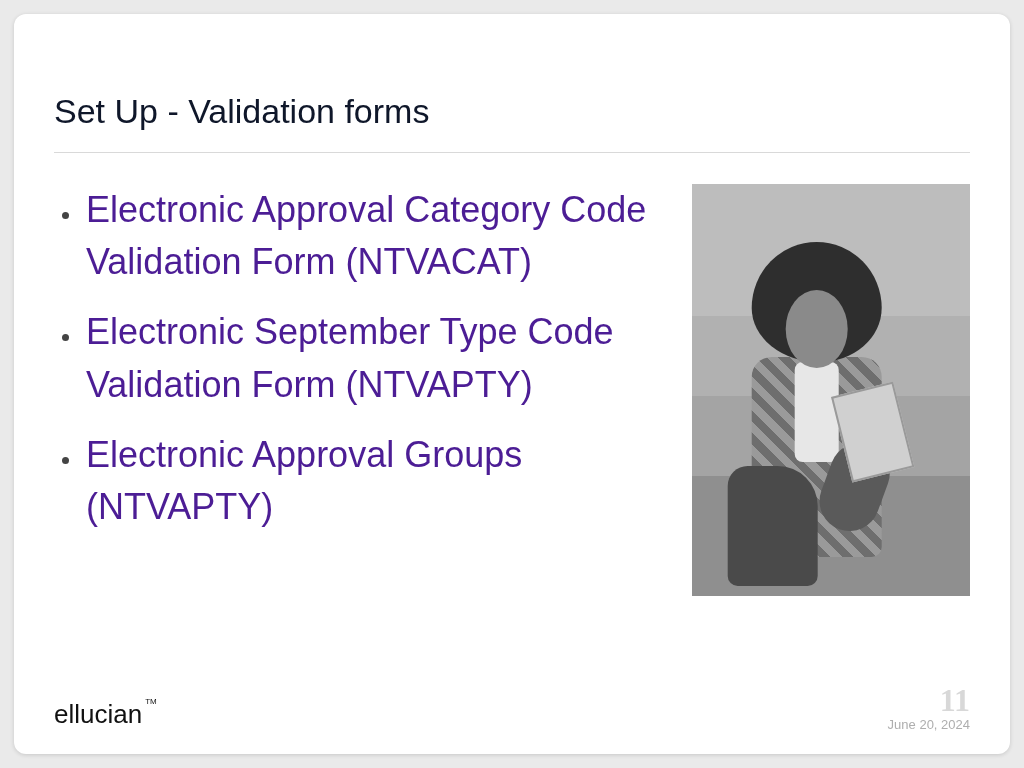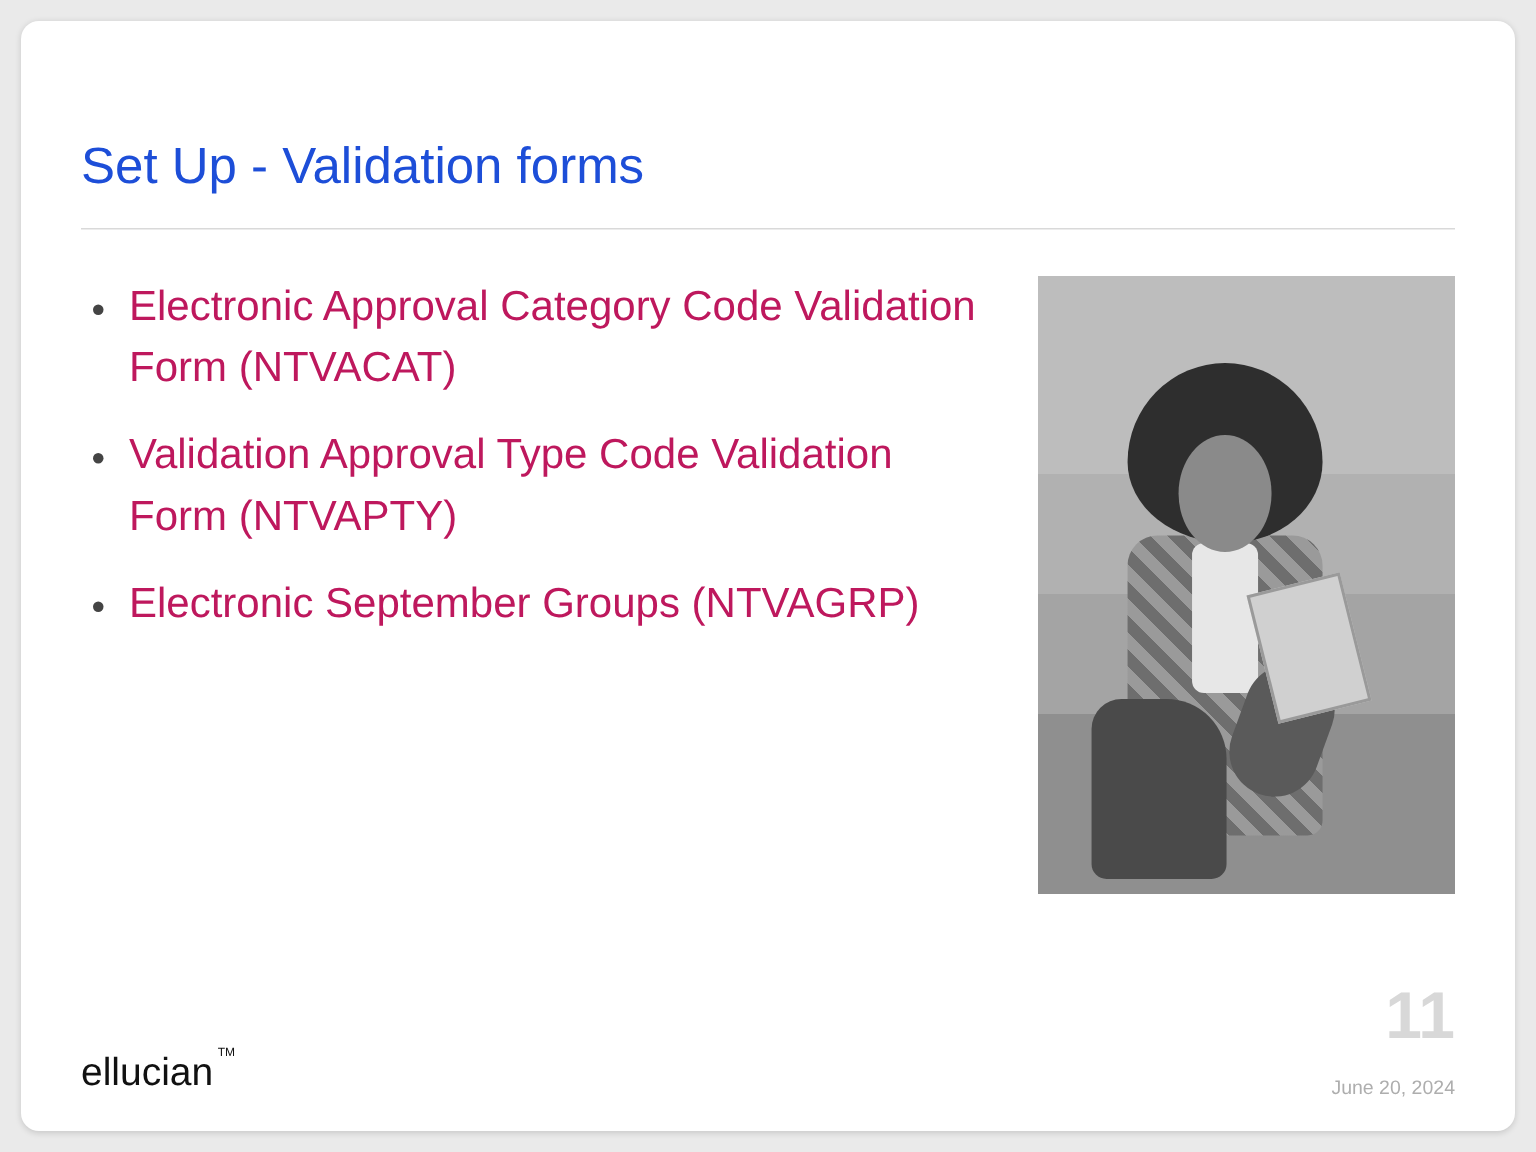--- a/index.html
+++ b/index.html
@@ -29,21 +29,21 @@
   }
   .title-area {
     position: absolute;
     left: 40px;
     right: 40px;
     top: 78px;
   }
   .title {
     font-size: 34px;
     font-weight: 400;
-    color: #1d4ed8;
+    color: #0f172a;
     margin: 0 0 10px 0;
     letter-spacing: 0px;
   }
   .rule {
     position: absolute;
     left: 40px;
     right: 40px;
     top: 138px;
     height: 1px;
     background: #d9d9d9;
@@ -55,22 +55,22 @@
     right: 40px;
     display: flex;
     flex-direction: row;
     align-items: flex-start;
   }
   .bullets {
     flex: 1 1 auto;
     padding-right: 30px;
     margin: 0;
     padding-left: 28px;
-    color: #be185d;
-    font-size: 28px;
+    color: #4c1d95;
+    font-size: 36px;
     line-height: 1.45;
   }
   .bullets li {
     margin-bottom: 18px;
     padding-left: 4px;
   }
   .bullets li::marker {
     color: #444;
     font-size: 22px;
   }
@@ -187,25 +187,26 @@
   .logo .tm {
     font-size: 8px;
     margin-left: 3px;
     position: relative;
     top: -2px;
     color:#111;
   }
   .page-num {
     position: absolute;
     right: 0;
-    bottom: 34px;
-    font-size: 44px;
+    bottom: 18px;
+    font-size: 32px;
     font-weight: 700;
     color: #d8d8d8;
     line-height: 1;
+    font-family: Liberation Serif, serif;
   }
   .date {
     position: absolute;
     right: 0;
     bottom: 2px;
     font-size: 13px;
     color: #aeaeae;
   }
 </style>
 </head>
@@ -216,22 +217,22 @@
 
     <div class="title-area">
       <h1 class="title">Set Up - Validation forms</h1>
     </div>
 
     <div class="rule"></div>
 
     <div class="body-area">
       <ul class="bullets">
         <li>Electronic Approval Category Code Validation Form (NTVACAT)</li>
-        <li>Validation Approval Type Code Validation Form (NTVAPTY)</li>
-        <li>Electronic September Groups (NTVAGRP)</li>
+        <li>Electronic September Type Code Validation Form (NTVAPTY)</li>
+        <li>Electronic Approval Groups (NTVAPTY)</li>
       </ul>
 
       <div class="photo" title="Grayscale photo of a young woman with curly hair in a plaid shirt looking at a phone while holding a book, standing on stairs">
         <div class="stairs3"></div>
         <div class="stairs2"></div>
         <div class="stairs1"></div>
         <div class="person">
           <div class="torso"></div>
           <div class="shirt"></div>
           <div class="arm"></div>

